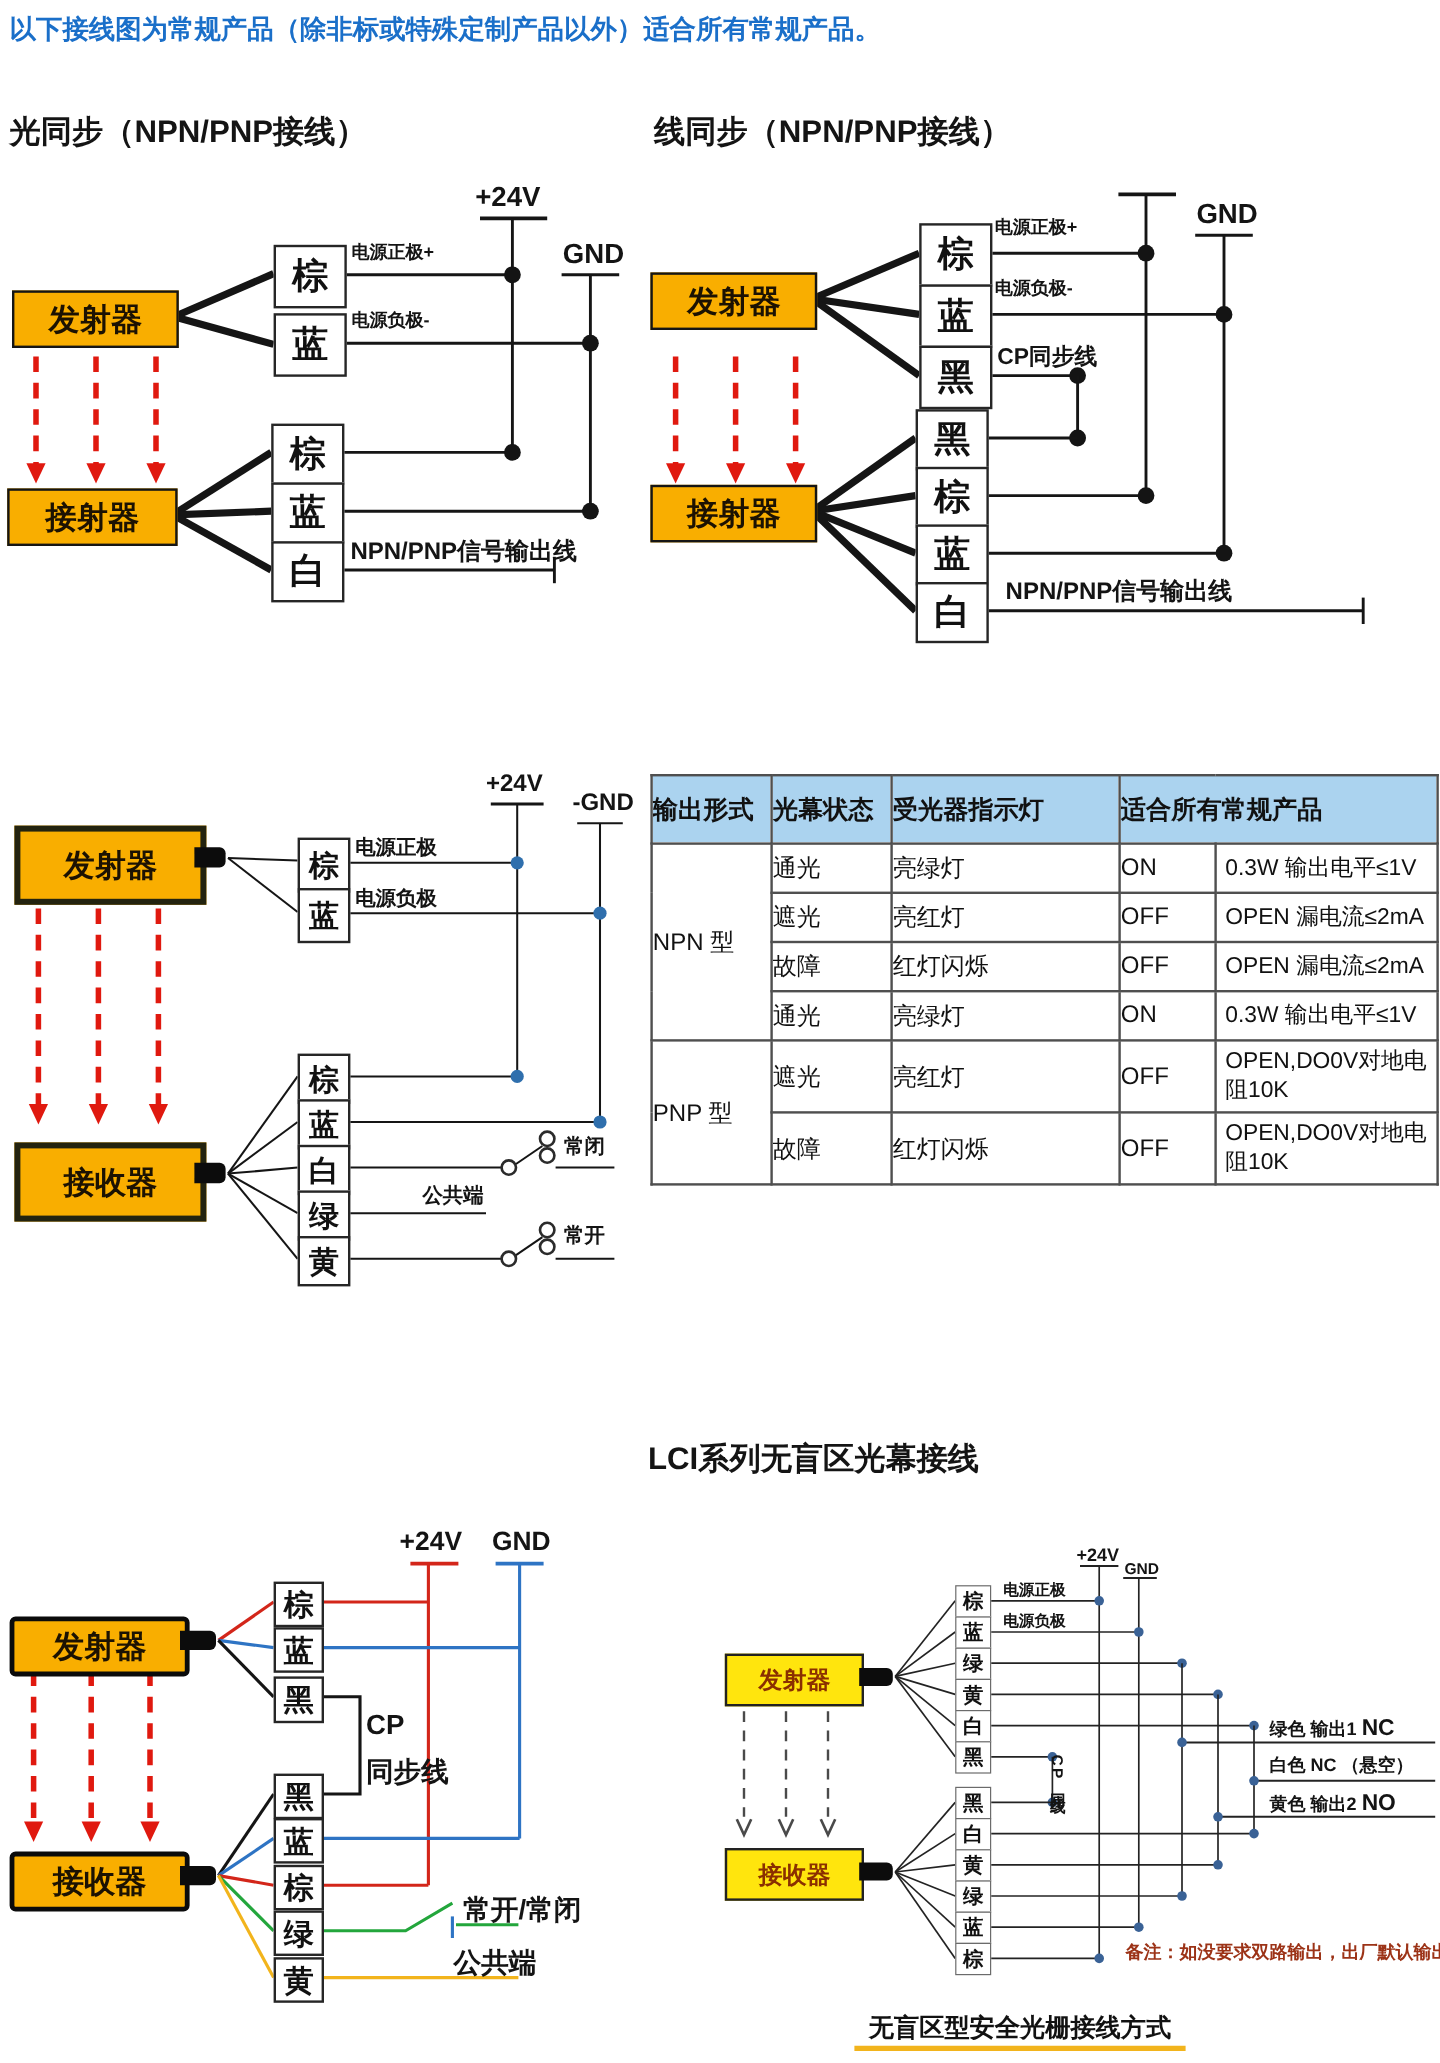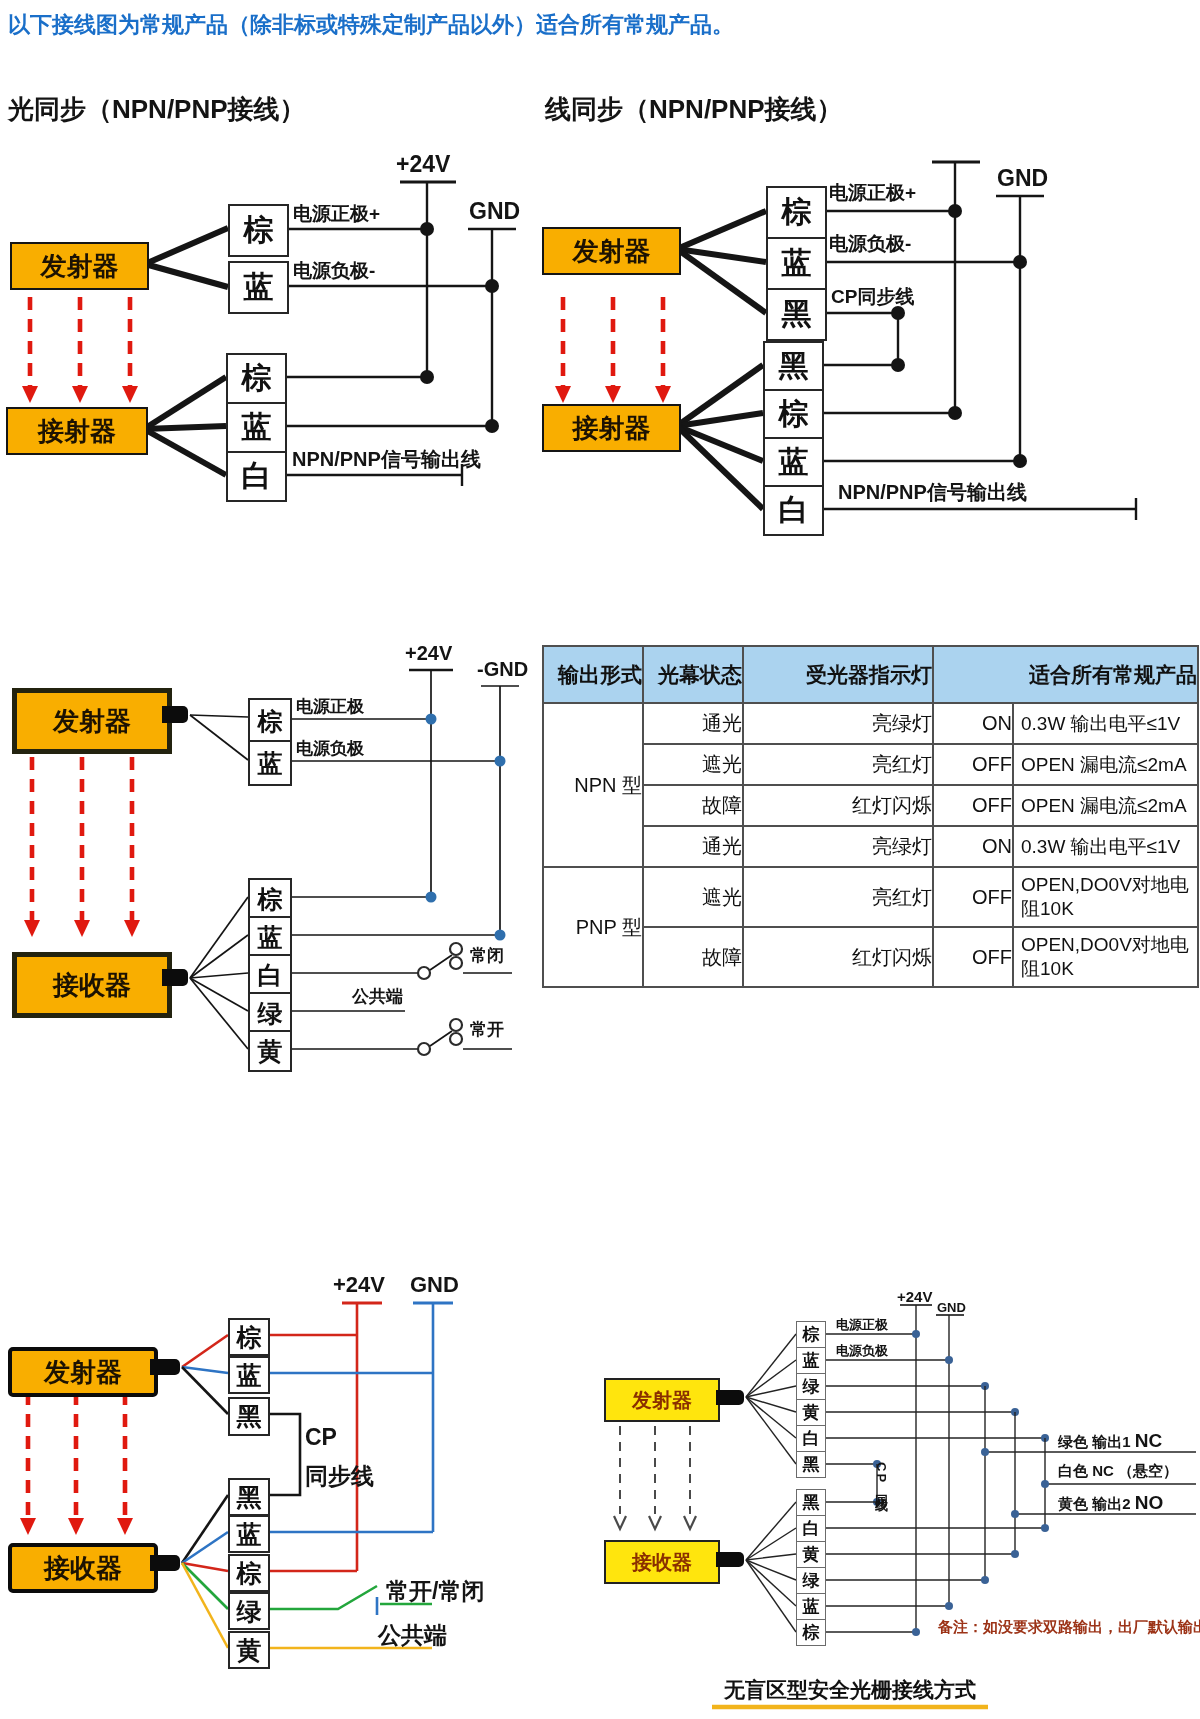--- a/index.html
+++ b/index.html
@@ -27,28 +27,28 @@
   .obox3{border-width:5px;border-color:#23230f;}
   .obox4{border-width:4px;border-color:#0b0b0b;border-radius:5px;}
   .ybox{position:absolute;background:var(--device_yellow);border:2px solid #222;
         display:flex;align-items:center;justify-content:center;font-size:20px;font-weight:700;color:#8a2f00;}
   .wbox{position:absolute;background:#fff;border:2.5px solid #262626;
         display:flex;align-items:center;justify-content:center;font-size:30px;font-weight:700;color:#111;}
   .wbox-s{border-width:2px;font-size:25px;}
   .wbox-xs{border-width:1.5px;border-color:#6b6b6b;font-size:17px;}
   .stub{position:absolute;background:#0c0c0c;border-radius:0 5px 5px 0;}
   .lbl{position:absolute;font-weight:700;color:#141414;white-space:nowrap;}
-  .f23{font-size:23px}.f22{font-size:22px}.f21{font-size:19px}.f20{font-size:20px}
+  .f23{font-size:23px}.f22{font-size:22px}.f21{font-size:15px}.f20{font-size:20px}
   .f19{font-size:19px}.f17{font-size:17px}.f15{font-size:15px}.f13{font-size:13px}
   .vtext{writing-mode:vertical-rl;letter-spacing:2px;}
   .out-en{font-size:19px;font-weight:700;}
   .note{position:absolute;font-size:15px;font-weight:700;color:var(--note_red);white-space:nowrap;}
   .caption{position:absolute;left:690px;top:1676px;width:320px;text-align:center;font-size:21px;font-weight:700;color:#111;}
   table.out{position:absolute;left:542px;top:645px;border-collapse:collapse;table-layout:fixed;width:655px;background:#fff;}
-  table.out th,table.out td{border:2px solid #4f4f4f;text-align:right;font-size:20px;padding:0;overflow:hidden;}
+  table.out th,table.out td{border:2px solid #4f4f4f;text-align:left;font-size:20px;padding:0;overflow:hidden;}
   table.out th{background:var(--table_header_bg);font-size:21px;font-weight:700;height:55px;}
   table.out td.c5{font-size:19px;text-align:left;padding-left:7px;line-height:1.25;}
   tr.r-s{height:41px;} tr.r-l{height:60px;}
 </style>
 </head>
 <body>
 
 <div id="canvas">
 
   <svg id="wires" width="1200" height="1719" viewBox="0 0 1200 1719">
@@ -245,20 +245,21 @@
       <line class="dash-k" x1="690" y1="1426" x2="690" y2="1514"></line>
         <path class="ak" d="M684,1516 L690,1529 L696,1516"></path>
       <line x1="712" y1="1707" x2="988" y2="1707" stroke="var(--wire_yellow)" stroke-width="4.5"></line>
     </g>
   </svg>
 
   <div class="page-title">以下接线图为常规产品（除非标或特殊定制产品以外）适合所有常规产品。</div>
 
   <div class="sec-h" style="left:8px;top:92px;">光同步（NPN/PNP接线）</div>
   <div class="sec-h" style="left:545px;top:92px;">线同步（NPN/PNP接线）</div>
+  <div class="sec-h" style="left:540px;top:1198px;">LCI系列无盲区光幕接线</div>
 
   <div class="lbl f23" style="left:396px;top:151px;">+24V</div>
   <div class="lbl f23" style="left:469px;top:198px;">GND</div>
   <div class="obox" style="left:10px;top:242px;width:135px;height:44px;">发射器</div>
   <div class="wbox" style="left:228px;top:204px;width:57px;height:49px;">棕</div>
   <div class="wbox" style="left:228px;top:261px;width:57px;height:49px;">蓝</div>
   <div class="lbl f21" style="left:293px;top:201px;">电源正极+</div>
   <div class="lbl f21" style="left:293px;top:258px;">电源负极-</div>
   <div class="obox" style="left:6px;top:407px;width:138px;height:44px;">接射器</div>
   <div class="wbox" style="left:226px;top:353px;width:57px;height:47px;">棕</div>

